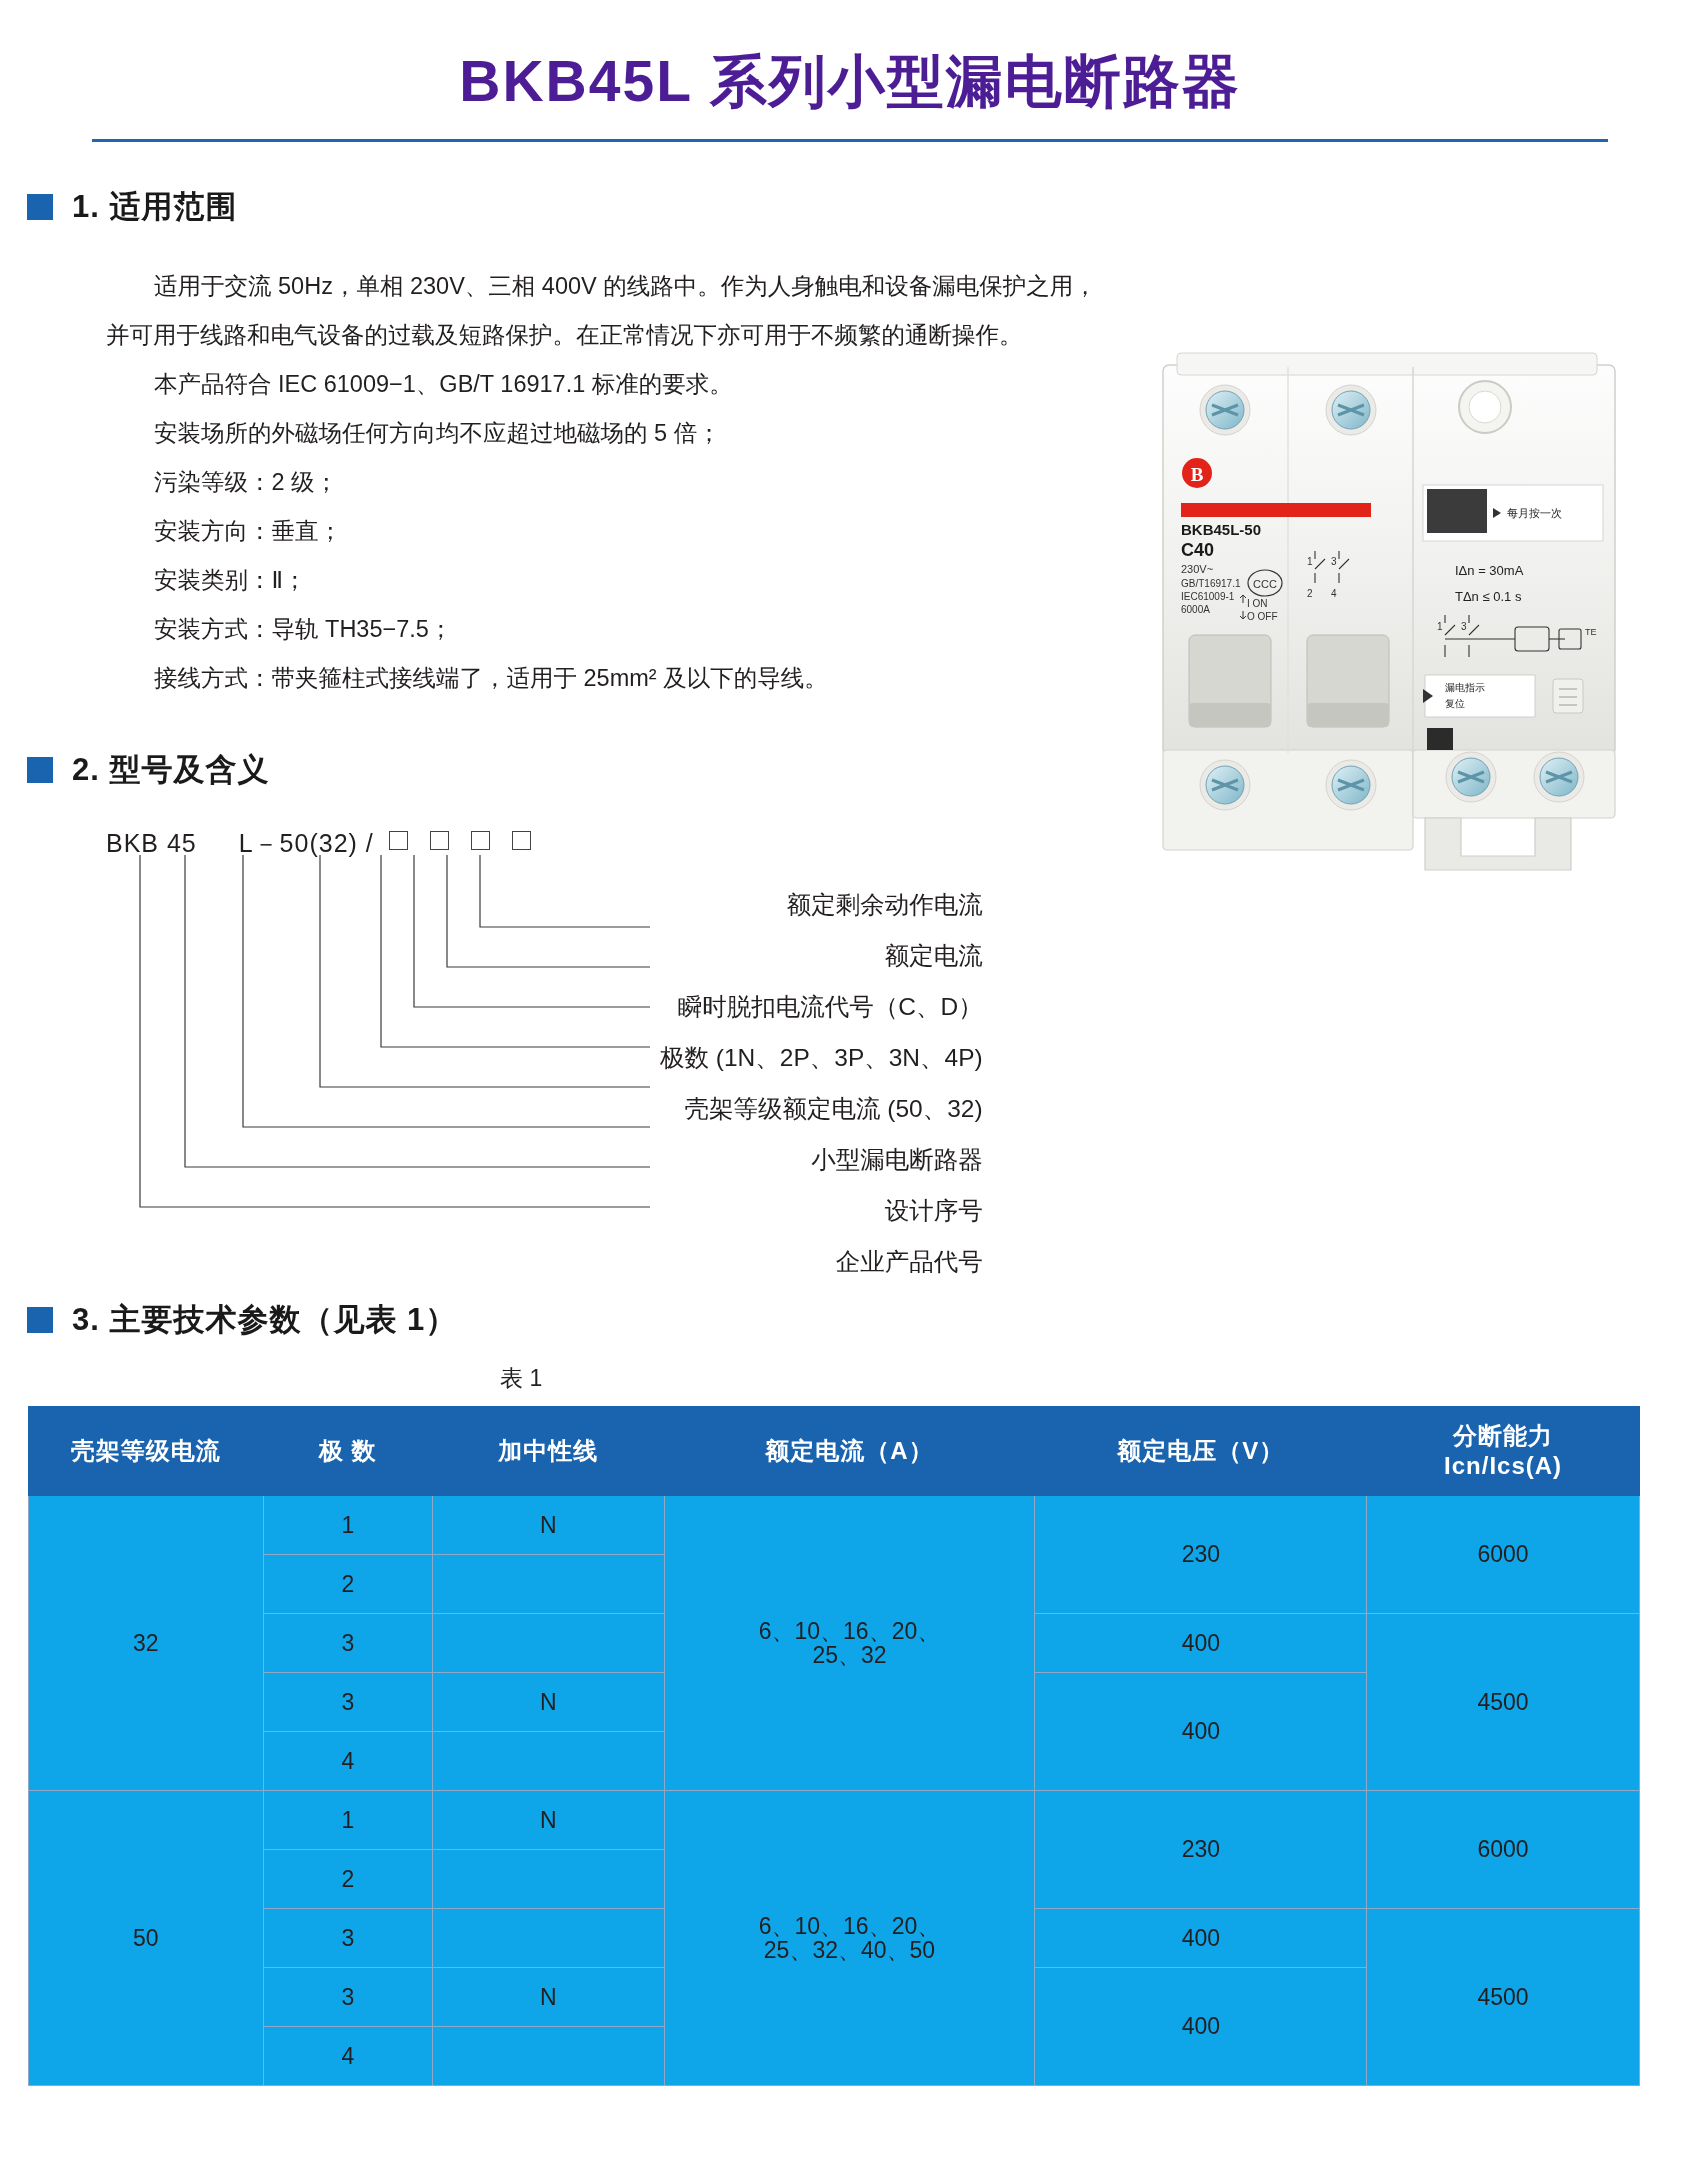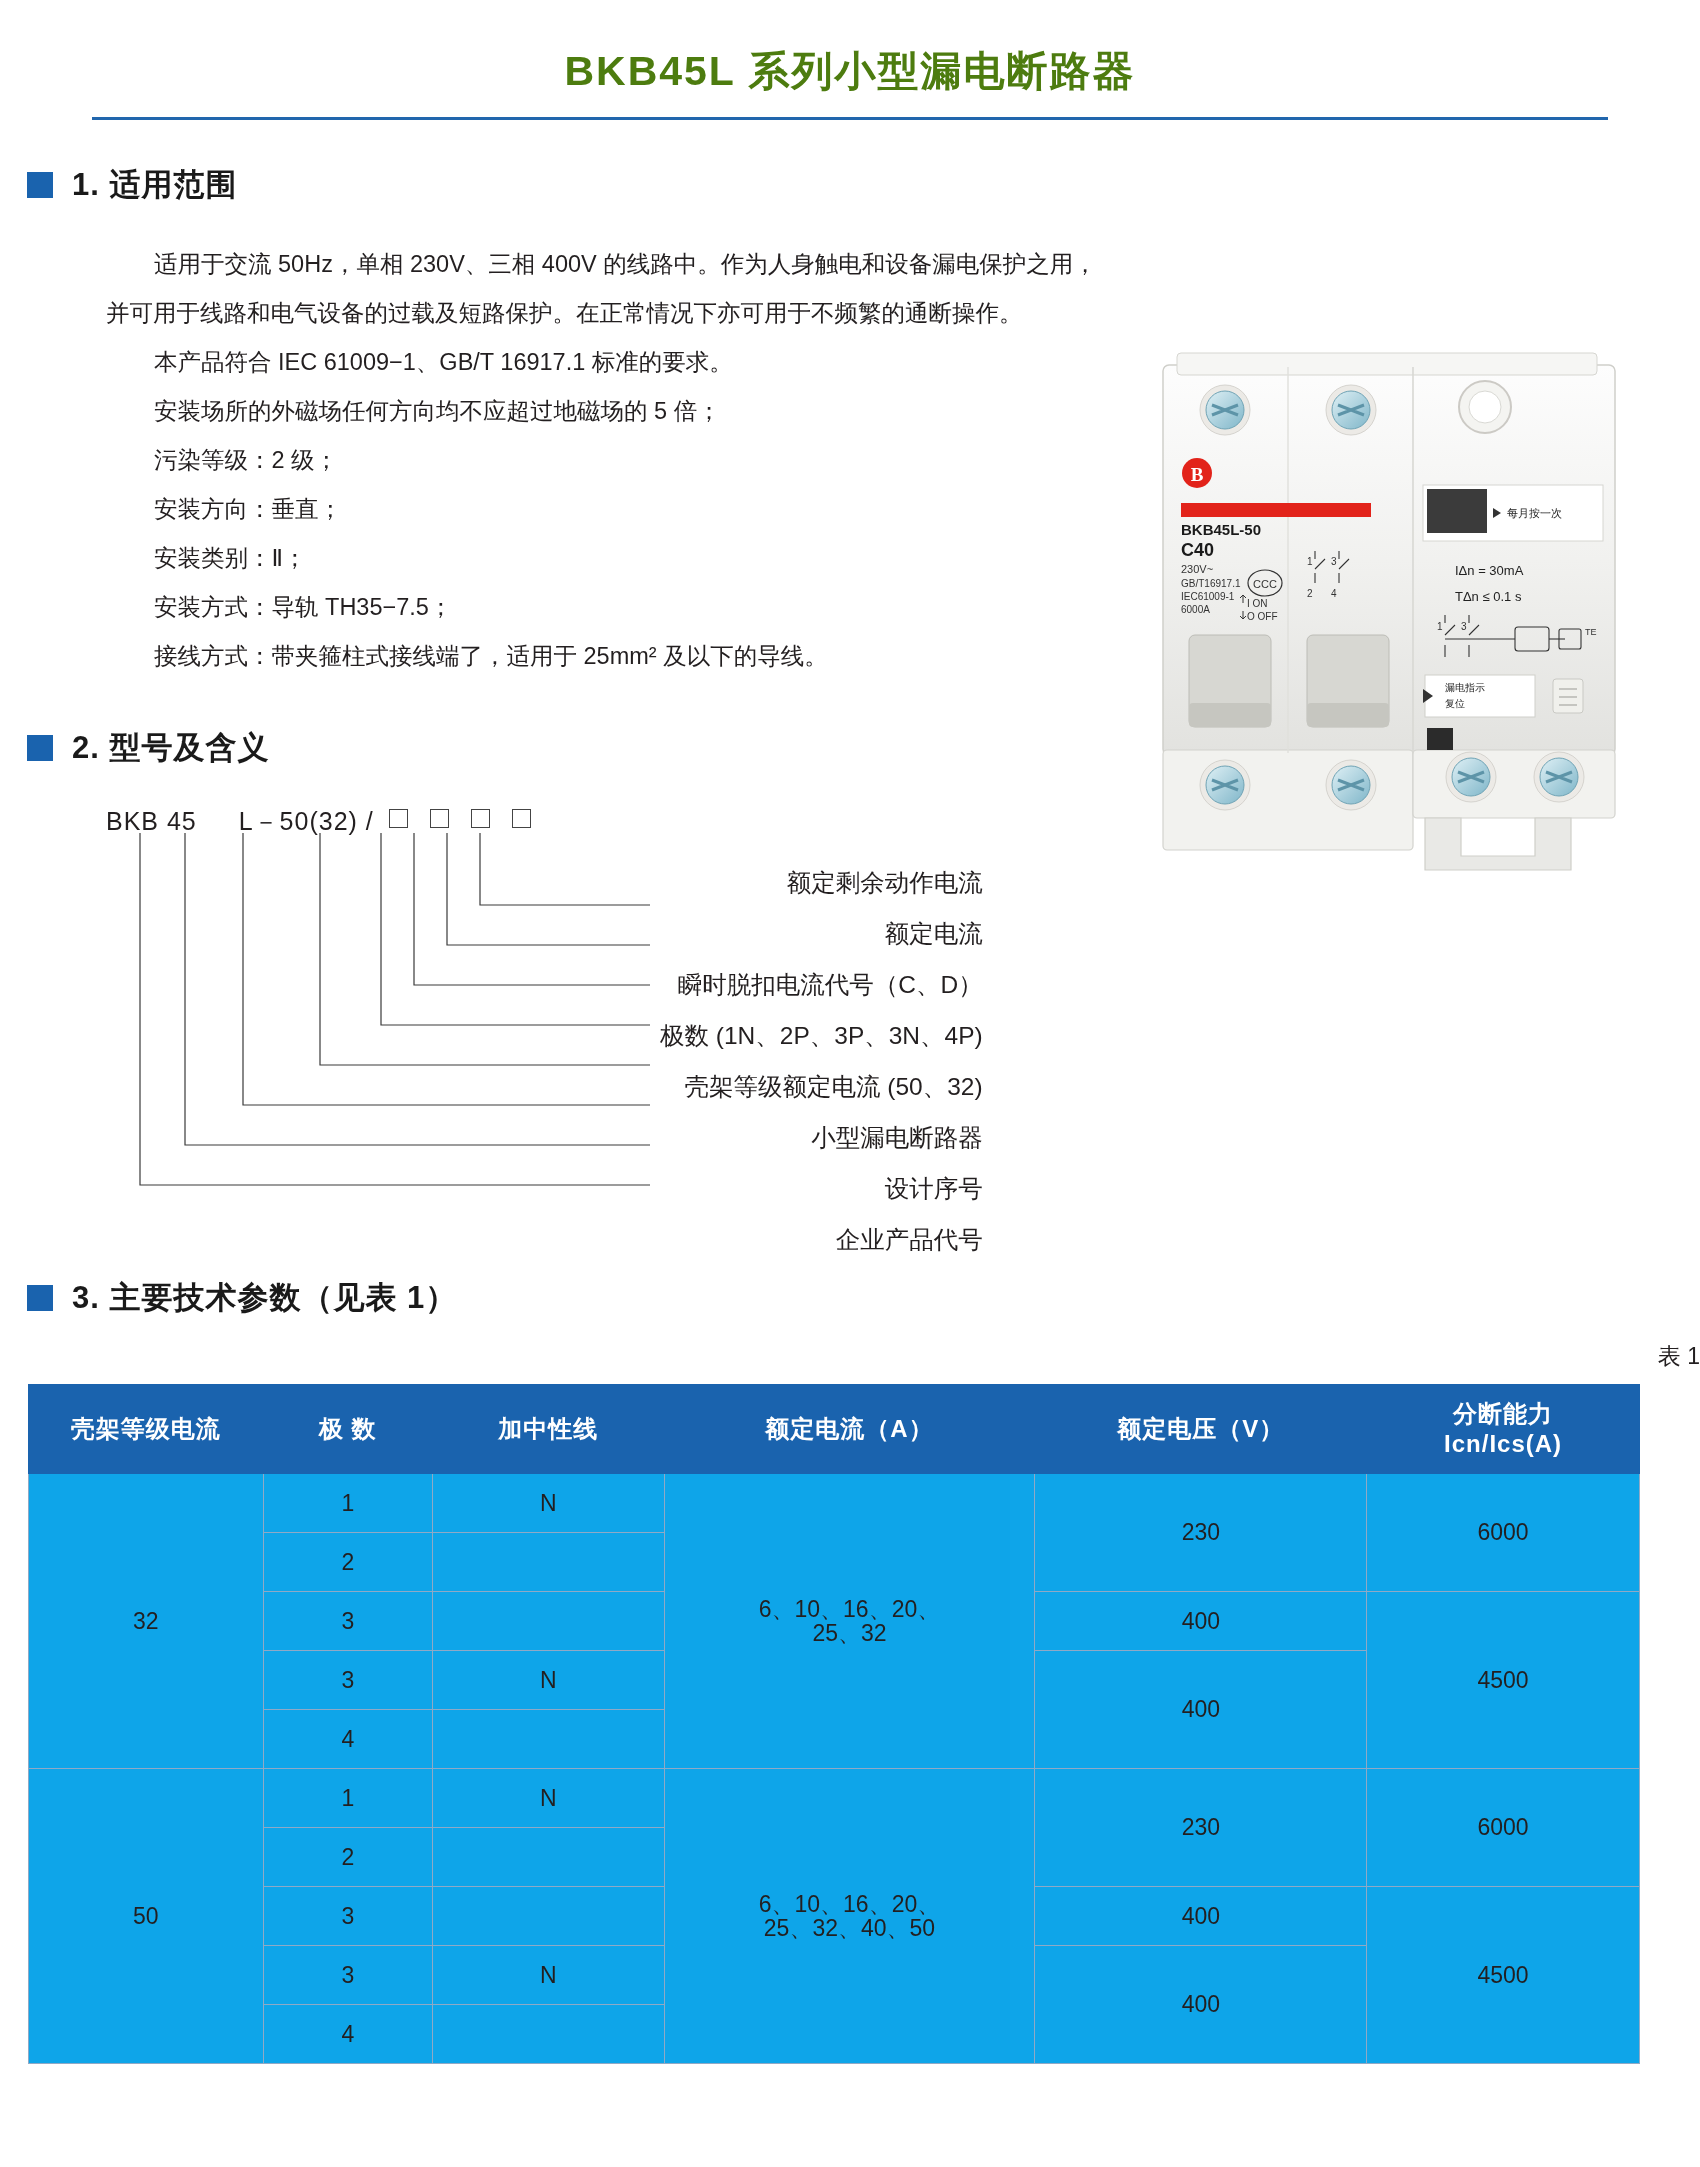--- a/index.html
+++ b/index.html
@@ -42,23 +42,23 @@
 
   
   .header {
     margin: 0 92px;
     padding-top: 44px;
     padding-bottom: 18px;
     border-bottom: 3px solid #2166ad;
     text-align: center;
   }
   .header-title {
-    font-size: 41px;
+    font-size: 57px;
     font-weight: bold;
-    color: #4d7c0f;
+    color: #4c1d95;
     letter-spacing: 2px;
   }
 
   
   .section-head {
     display: flex;
     align-items: center;
     margin: 0 0 0 27px;
   }
   .section-bullet {
@@ -135,21 +135,21 @@
     top: 62px;
     font-size: 24.5px;
     line-height: 51px;
     color: #231f20;
     text-align: right;
   }
   .model-labels div { white-space: nowrap; }
 
   
   .table-caption {
-    text-align: right;
+    text-align: left;
     margin: 22px 0 12px 500px;
     font-size: 23px;
   }
   table.spec {
     border-collapse: collapse;
     margin: 0 28px;
     width: 1612px;
     font-size: 23px;
     background: #0ea5e9;
   }

